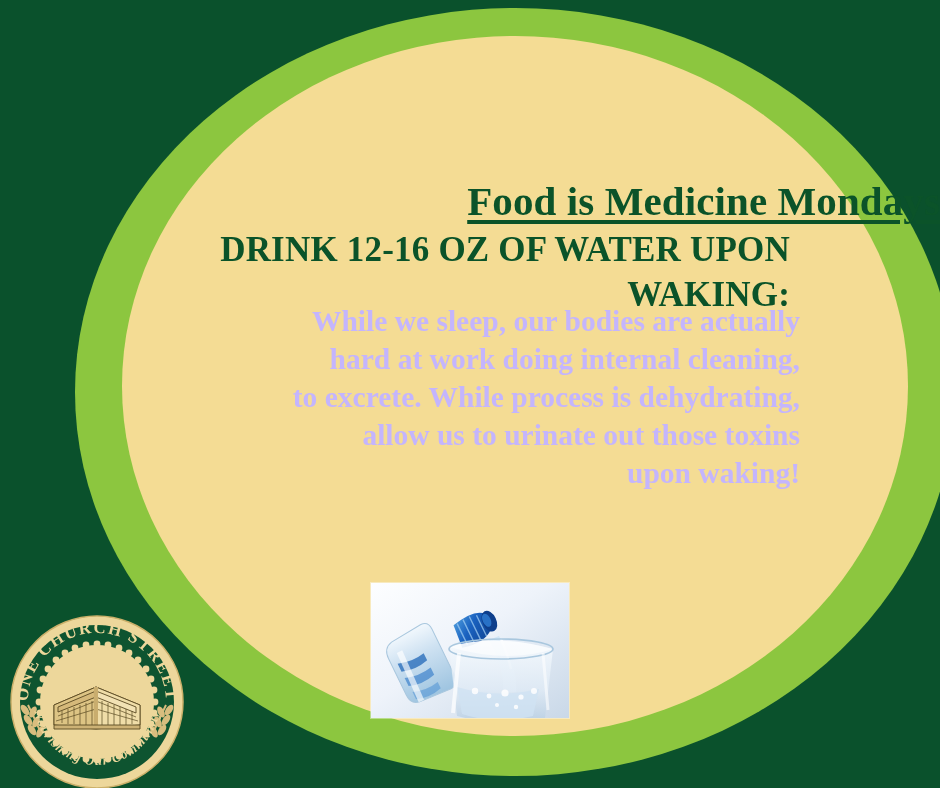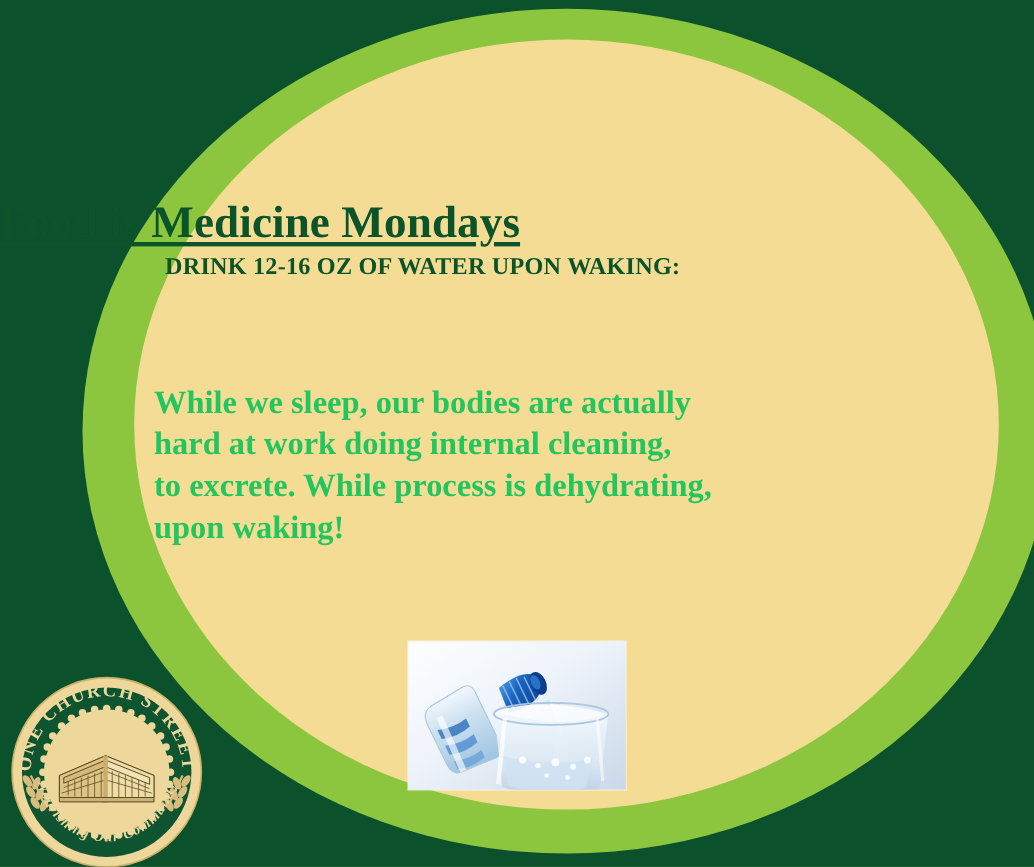--- a/index.html
+++ b/index.html
@@ -32,50 +32,49 @@
     position:absolute;
     left:122px;top:36px;
     width:786px;height:700px;
     background:#f4dc94;
     border-radius:50%;
   }
 
   
   .content{
     position:absolute;left:0;top:0;width:940px;height:788px;
-    text-align:left;
+    text-align:right;
   }
   .title{
     position:absolute;
     left:0;right:0;top:152px;
     font-size:41px;
     font-weight:bold;
     color:#0b5329;
     text-decoration:underline;
     text-underline-offset:5px;
     letter-spacing:0.1px;
     line-height:1.1;
   }
   .subhead{
     position:absolute;
     left:150px;width:640px;top:228px;
-    font-size:22px;
+    font-size:35px;
     font-weight:bold;
     color:#0b5329;
     line-height:1.28;
     letter-spacing:0.2px;
   }
   .body-copy{
     position:absolute;
     left:140px;width:660px;top:302px;
     font-size:29.5px;
     font-weight:bold;
-    color:#22c55e;
+    color:#c4b5fd;
     line-height:1.29;
-    margin-top:45px;
   }
   .body-copy .ln{display:block;}
 
   
   .photo{
     position:absolute;
     left:371px;top:583px;
     width:198px;height:135px;
     overflow:hidden;
     background:#eef3f8;
@@ -106,20 +105,21 @@
 
     <div class="subhead">
       <span class="ln">DRINK 12-16 OZ OF WATER UPON</span>
       <span class="ln">WAKING:</span>
     </div>
 
     <div class="body-copy">
       <span class="ln">While we sleep, our bodies are actually</span>
       <span class="ln">hard at work doing internal cleaning,</span>
       <span class="ln">to excrete. While process is dehydrating,</span>
+      <span class="ln">allow us to urinate out those toxins</span>
       <span class="ln">upon waking!</span>
     </div>
 
     <div class="photo">
       <svg width="198" height="135" viewBox="0 0 198 135" xmlns="http://www.w3.org/2000/svg">
         <defs>
           <linearGradient id="bgGrad" x1="0" y1="0" x2="1" y2="1">
             <stop offset="0%" stop-color="#fdfeff"></stop>
             <stop offset="45%" stop-color="#eef3fa"></stop>
             <stop offset="100%" stop-color="#c9d8e8"></stop>

